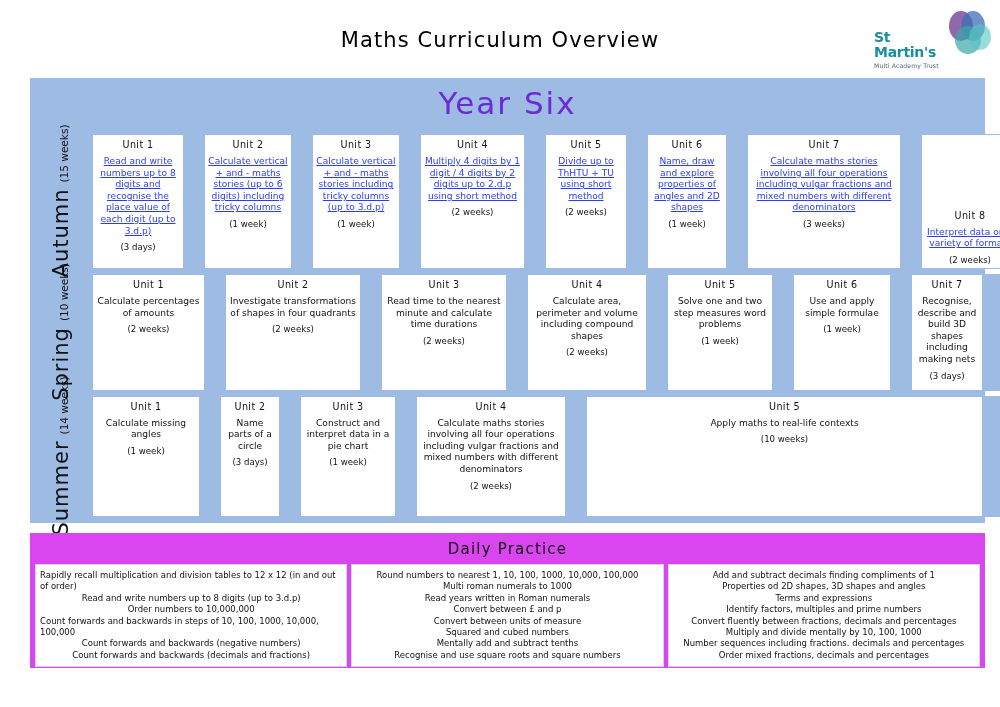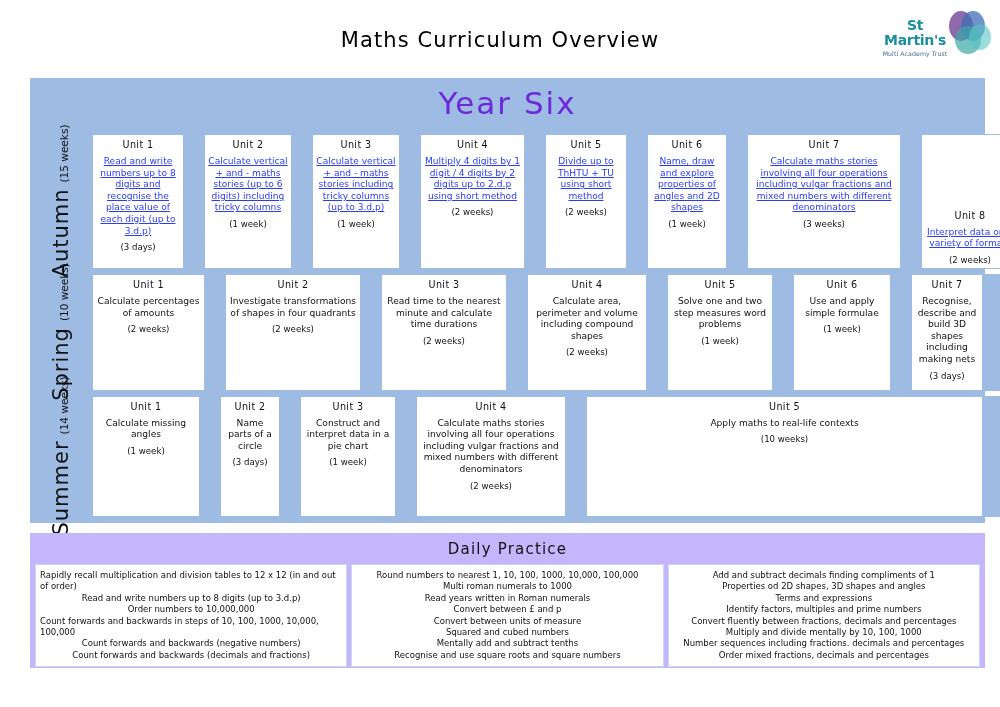--- a/index.html
+++ b/index.html
@@ -28,21 +28,21 @@
     font-size: 21px;
     letter-spacing: 1.1px;
     color: #000;
     font-family: "DejaVu Sans", sans-serif;
   }
   .logo {
     position: absolute;
     right: 6px; top: 8px;
     width: 120px; height: 52px;
   }
-  .logo-text { position: absolute; left: 0; top: 10px; width: 82px; text-align: center; }
+  .logo-text { position: absolute; left: 0; top: 22px; width: 82px; text-align: left; }
   .logo-name {
     font-size: 14px; color: #1a8fa0; font-weight: bold;
     letter-spacing: -0.3px; line-height: 15px;
     font-family: "DejaVu Sans", sans-serif;
   }
   .logo-sub {
     font-size: 6.2px; color: #4a6b88; letter-spacing: 0.1px;
     margin-top: 2px; font-family: "DejaVu Sans", sans-serif;
   }
   .logo-marks { position: absolute; right: 2px; top: 2px; width: 48px; height: 46px; }
@@ -131,21 +131,21 @@
     font-family: "DejaVu Sans", sans-serif;
   }
   .side-name { font-size: 9.3px; color: #111; letter-spacing: 0.3px; }
   .side-dur { font-size: 8.6px; color: #111; }
 
   
   .dp-wrap {
     position: absolute;
     left: 30px; top: 533px;
     width: 955px; height: 135px;
-    background: #c4b5fd;
+    background: #d946ef;
     padding: 3px;
   }
   .dp-title {
     text-align: center; font-size: 15px; color: #111;
     letter-spacing: 1.2px; padding: 4px 0 6px 0;
     font-family: "DejaVu Sans", sans-serif;
   }
   .dp-cols { display: flex; gap: 4px; padding: 0 2px 2px 2px; }
   .dp-col {
     background: #ffffff;

